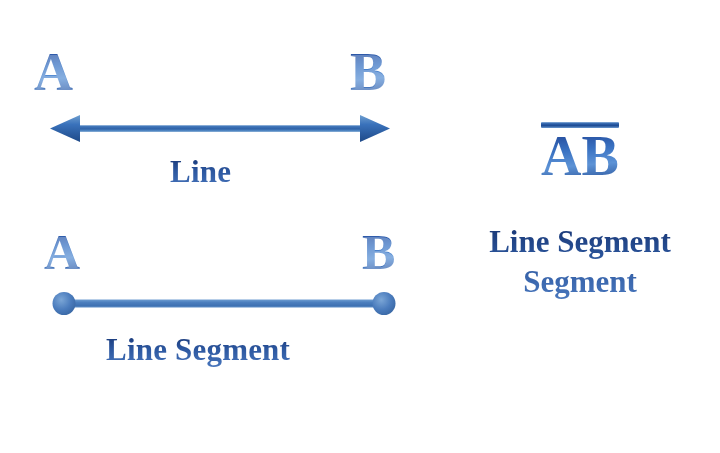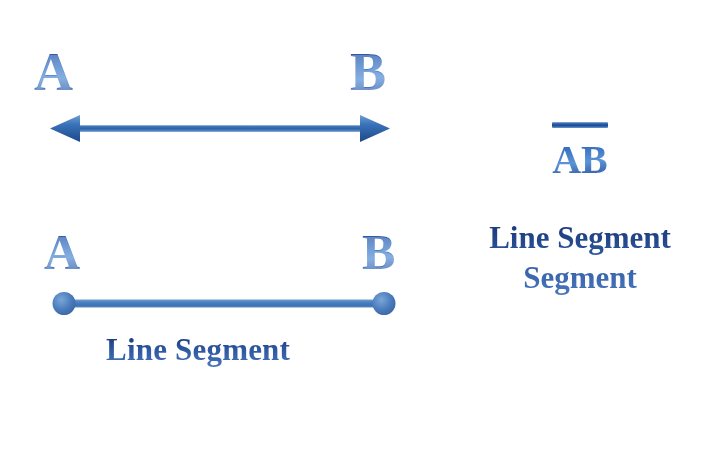--- a/index.html
+++ b/index.html
@@ -58,25 +58,25 @@
   .notation-block {
     position: absolute;
     left: 440px;
     top: 128px;
     width: 280px;
     text-align: center;
   }
   .notation-symbol {
     font-family: "Liberation Serif", "DejaVu Serif", serif;
     font-weight: bold;
-    font-size: 40px;
+    font-size: 56px;
     line-height: 1;
     display: inline-block;
     position: relative;
-    padding-top: 12px;
+    padding-top: 0;
     color: #2b5aa8;
     background: linear-gradient(175deg, #1c3c8c 0%, #3a72c2 40%, #5d93d6 65%, #22498f 100%);
     -webkit-background-clip: text;
     background-clip: text;
     -webkit-text-fill-color: transparent;
     user-select: none;
   }
   .overline-bar {
     position: absolute;
     left: 0;
@@ -129,20 +129,21 @@
       </linearGradient>
     </defs>
 
     <rect x="26" y="17" width="288" height="7" fill="url(#shaftGrad)"></rect>
 
     <polygon points="0,20.5 30,7 30,34" fill="url(#headGrad)"></polygon>
 
     <polygon points="340,20.5 310,7 310,34" fill="url(#headGrad)"></polygon>
   </svg>
 
+  <div class="caption" style="left:170px; top:155px;">Line</div>
 
   <div class="endpoint-letter" style="left:44px; top:227px; font-size:50px;">A</div>
 
   <div class="endpoint-letter" style="left:362px; top:227px; font-size:50px;">B</div>
 
   <svg class="abs" style="left:50px; top:288px;" width="348" height="32" viewBox="0 0 348 32">
     <defs>
       <linearGradient id="segShaftGrad" x1="0" y1="0" x2="0" y2="1">
         <stop offset="0%" stop-color="#6f9ed2"></stop>
         <stop offset="35%" stop-color="#4c7fbe"></stop>

